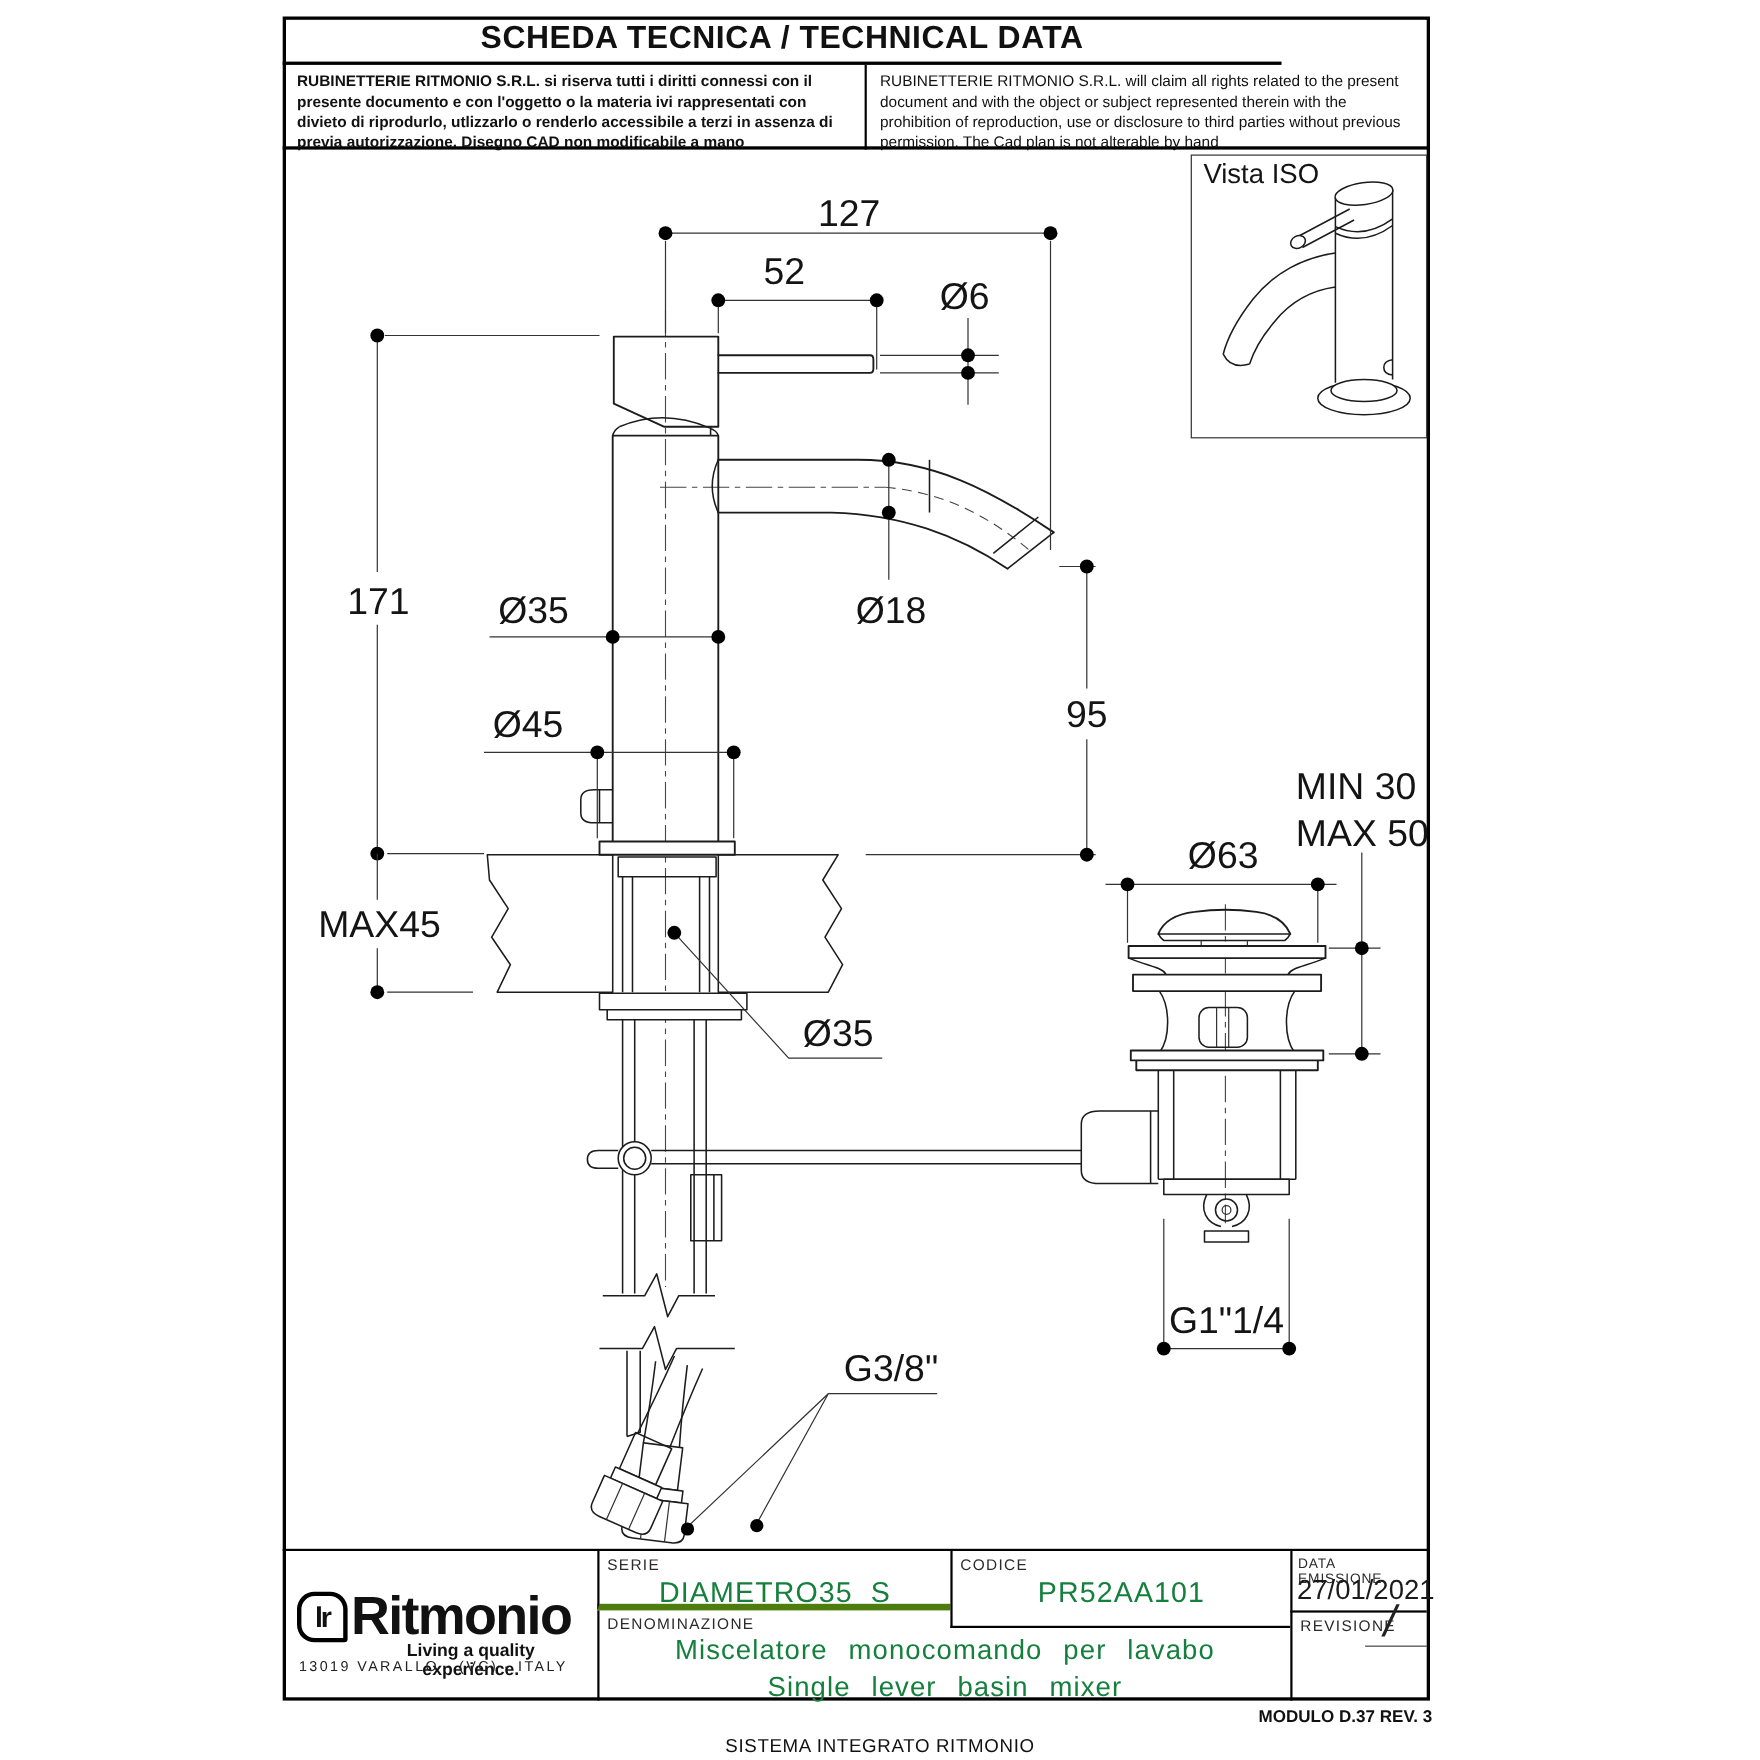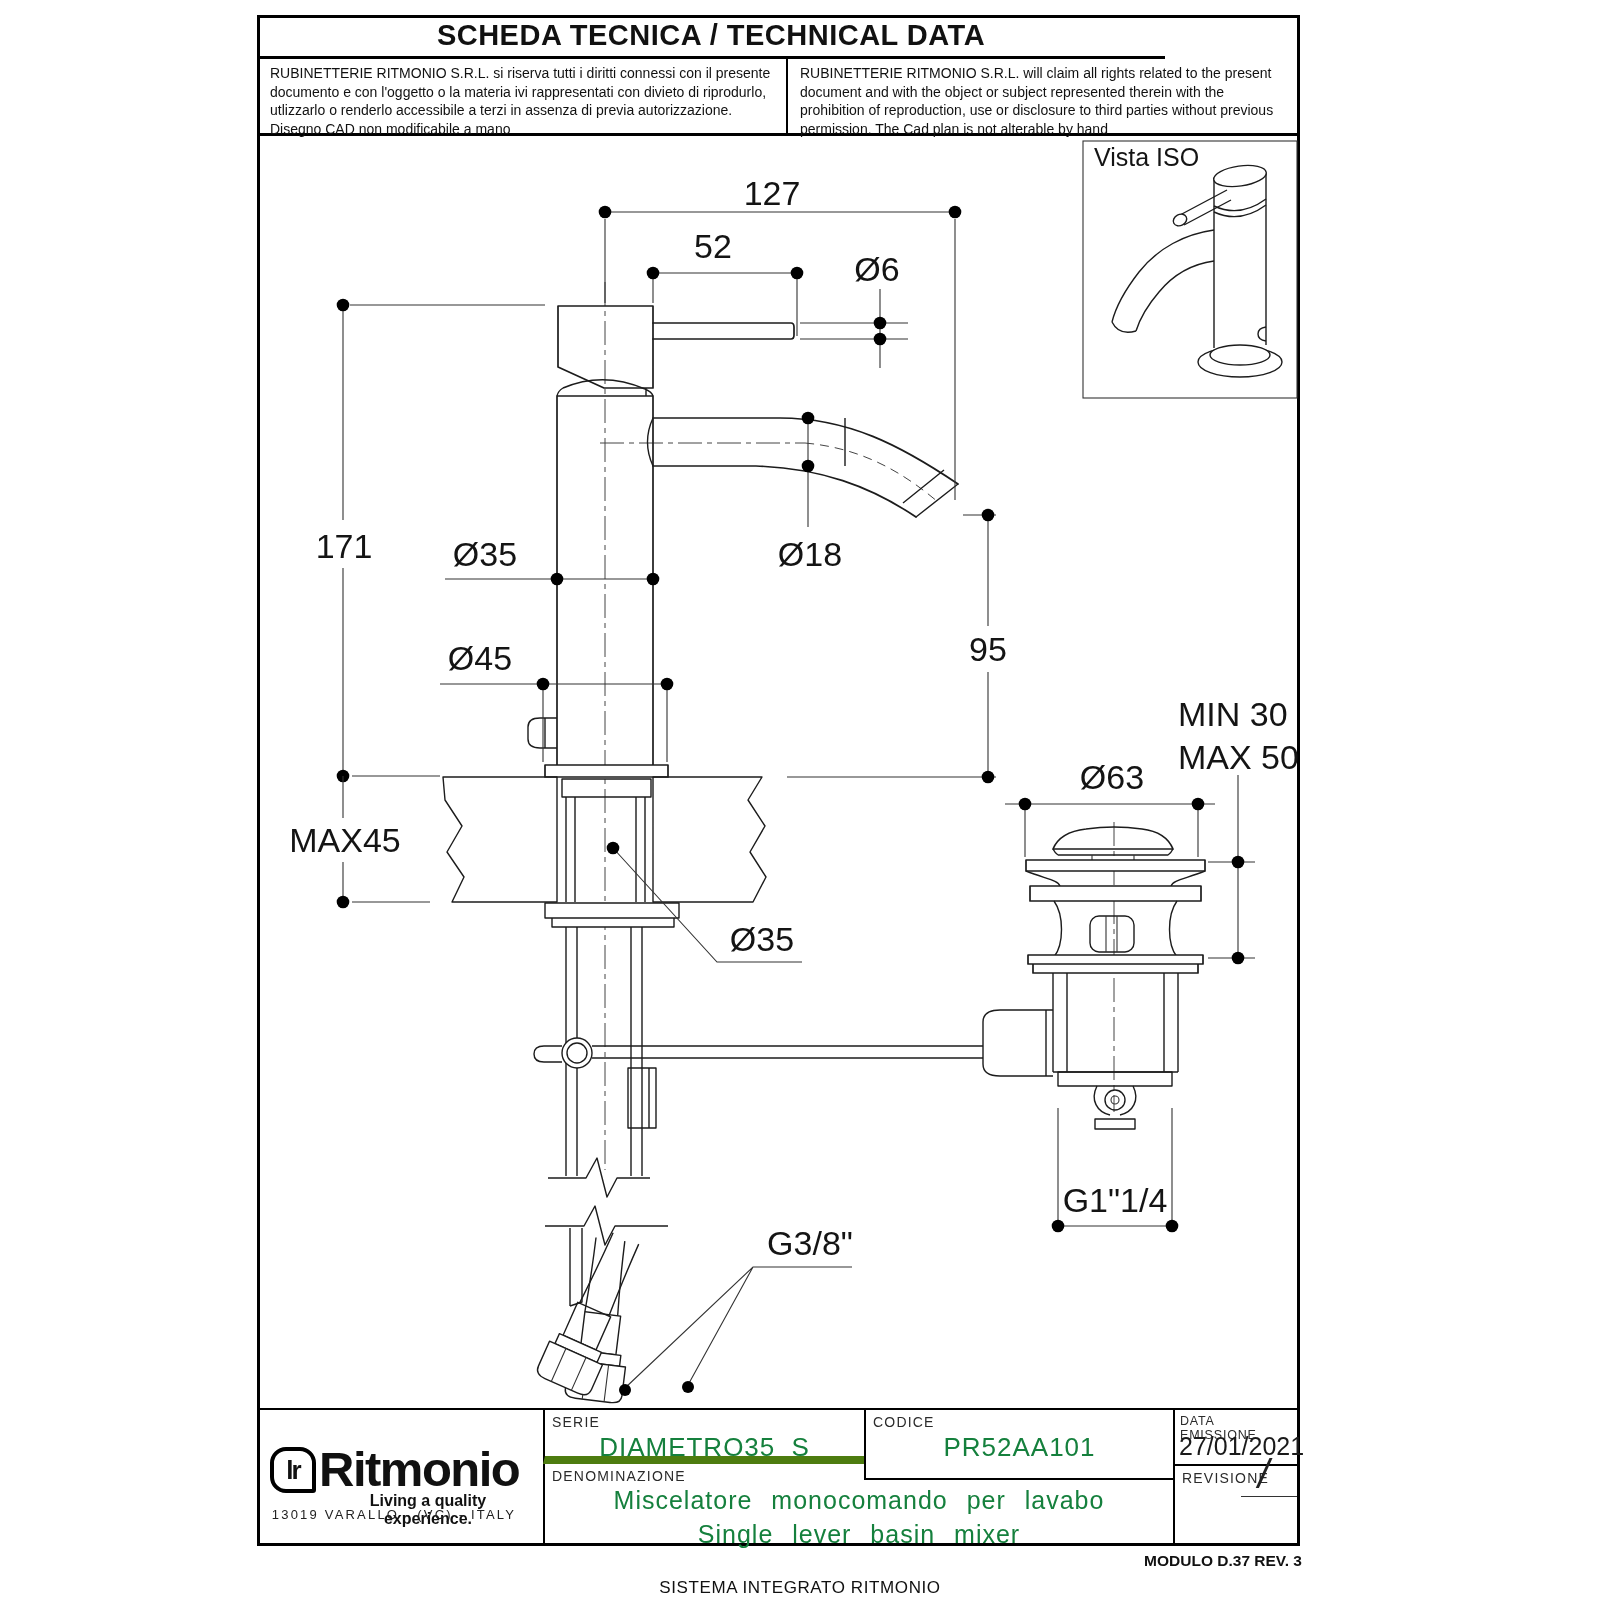--- a/index.html
+++ b/index.html
@@ -5,38 +5,38 @@
   html,body{margin:0;padding:0;background:#fff;}
   body{width:1600px;height:1600px;position:relative;font-family:"Liberation Sans",sans-serif;color:#111;}
   .abs{position:absolute;}
   
   .frame{left:257px;top:15px;width:1043px;height:1531px;border:3px solid #000;box-sizing:border-box;}
   .title-bar{left:257px;top:15px;width:908px;height:44px;border-bottom:3px solid #000;box-sizing:border-box;
              display:flex;align-items:center;justify-content:center;font-size:29px;font-weight:700;letter-spacing:.5px;}
   .disc-row{left:257px;top:59px;width:1043px;height:77px;border-bottom:3px solid #000;box-sizing:border-box;}
   .disc-div{left:786px;top:59px;width:2px;height:77px;background:#000;}
   .disc{font-size:14px;line-height:18.6px;font-weight:400;}
-  .disc-it{left:270px;top:64px;width:505px;}
+  .disc-it{left:270px;top:64px;width:505px;font-weight:bold;}
   .disc-en{left:800px;top:64px;width:492px;}
   
   svg.drawing{left:257px;top:136px;}
   svg text{font-family:"Liberation Sans",sans-serif;fill:#141414;}
   text.dim{font-size:34px;}
   text.iso-lab{font-size:25px;}
   .ol{stroke:#1c1c1c;stroke-width:1.7;fill:none;stroke-linejoin:round;stroke-linecap:round;}
   .ol2{stroke:#1c1c1c;stroke-width:1.4;fill:none;stroke-linejoin:round;}
   .tl{stroke:#333;stroke-width:1.1;fill:none;}
   .cl{stroke:#444;stroke-width:1;fill:none;stroke-dasharray:24 5 5 5;}
   .dsh{stroke:#444;stroke-width:1;fill:none;stroke-dasharray:9 6;}
   .dot{fill:#000;stroke:none;}
   .wf{fill:#fff;}
   
   .tb-line-top{left:257px;top:1408px;width:1043px;height:2px;background:#000;}
   .cell{box-sizing:border-box;}
-  .cell-serie{left:543px;top:1410px;width:321px;height:54px;border-left:2px solid #000;border-bottom:8px solid #4d7c0f;}
+  .cell-serie{left:543px;top:1410px;width:321px;height:54px;border-left:2px solid #000;border-bottom:6px solid #4d7c0f;}
   .cell-codice{left:864px;top:1410px;width:309px;height:70px;border-left:2px solid #000;border-bottom:2px solid #000;}
   .cell-data{left:1173px;top:1410px;width:114px;height:54px;border-left:2px solid #000;}
   .cell-denom{left:543px;top:1464px;width:630px;height:82px;border-left:2px solid #000;}
   .cell-rev{left:1173px;top:1464px;width:124px;height:82px;border-left:2px solid #000;border-top:2px solid #000;}
   .tb-label{position:absolute;left:7px;top:4px;font-size:14px;letter-spacing:1.2px;color:#2b2b2b;}
   .tb-label-sm{position:absolute;left:5px;top:4px;font-size:12.5px;letter-spacing:.8px;color:#2b2b2b;}
   .tb-value{position:absolute;width:100%;text-align:center;font-size:26px;letter-spacing:1px;color:#15803d;word-spacing:8px;}
   .serie-val{top:22px;}
   .codice-val{top:22px;}
   .data-val{position:absolute;left:4px;top:22px;font-size:25px;color:#1a1a1a;}

